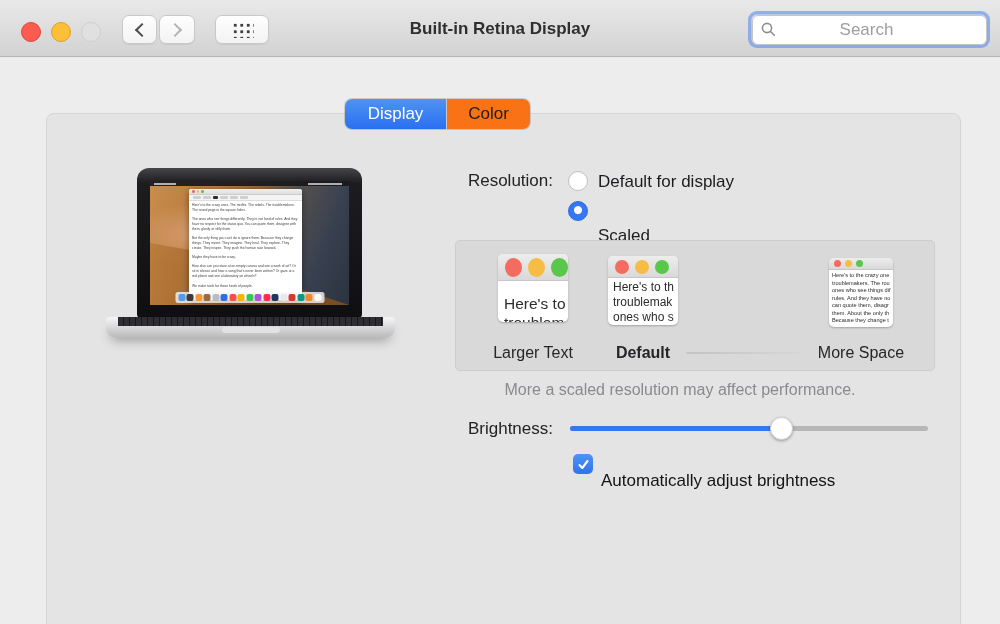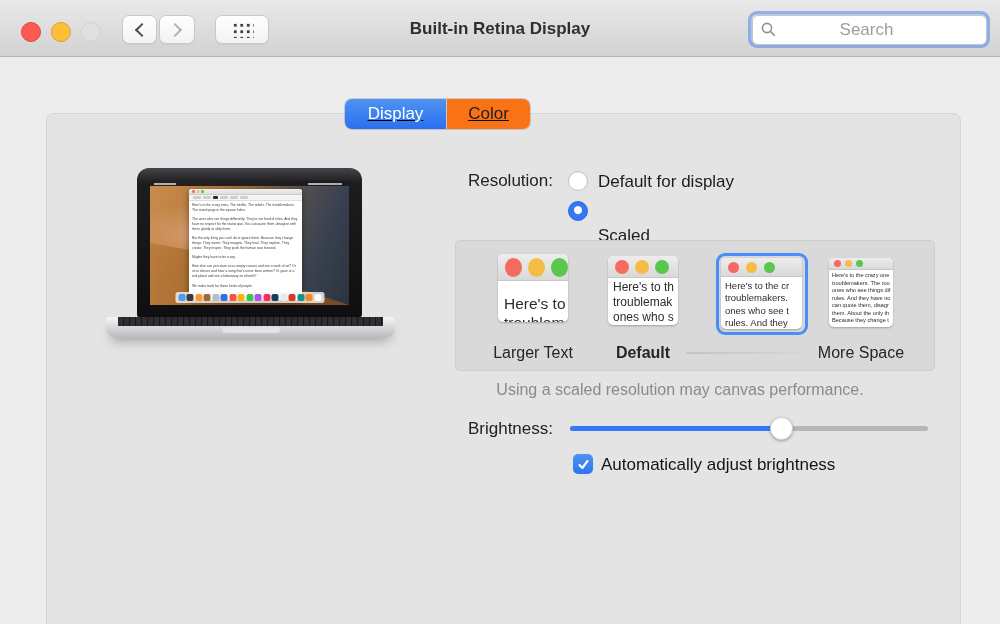--- a/index.html
+++ b/index.html
@@ -32,21 +32,21 @@
   .searchfield { width:100%; height:100%; background:#fff; border:1px solid #c6c5c6; border-radius:6px;
     display:flex; align-items:center; padding:0 8px; }
   .searchfield input { border:none; outline:none; width:170px; font-size:17px; color:#333;
     font-family:"Liberation Sans",sans-serif; background:transparent; margin-left:6px;text-align:center; }
   .searchfield input::placeholder { color:#9d9da2; }
 
   
   .panel { position:absolute; left:46px; top:113px; width:915px; height:520px;
     background:#e5e4e5; border:1px solid #d6d5d6; border-radius:8px; }
   .tabs { position:absolute; left:345px; top:99px; height:30px; display:flex; z-index:5;
-    border-radius:7px; box-shadow:0 0 0 1px rgba(0,0,0,.14); overflow:hidden;text-decoration:underline; }
+    border-radius:7px; box-shadow:0 0 0 1px rgba(0,0,0,.14); overflow:hidden; }
   .tab { display:flex; align-items:center; justify-content:center; font-size:17px; height:30px;
     background:#f97316; color:#1d1d1f; border-right:1px solid #c9c8c9; }
   .tab:last-child { border-right:none; }
   .tab.sel { background:linear-gradient(#4f93f2,#2a6ff0); color:#fff; }
   .tab.t0 { width:102px; } .tab.t1 { width:83px; } .tab.t2 { width:130px; }
 
   
   .mac-lid { position:absolute; left:137px; top:168px; width:225px; height:150px;
     background:linear-gradient(180deg,#45454a 0%,#1d1d20 10%,#0f0f12 100%);
     border-radius:12px 12px 4px 4px; }
@@ -111,21 +111,21 @@
     font-size:16px; color:#8a8a8e; }
 
   
   .slider { position:absolute; left:570px; top:426px; width:358px; height:5px;
     background:#b7b7b8; border-radius:3px; }
   .slider .fill { position:absolute; left:0; top:0; height:5px; background:#3478f6; border-radius:3px; }
   .slider .knob { position:absolute; top:-9px; width:23px; height:23px; border-radius:50%;
     background:#fff; border:1px solid #d2d2d3; box-shadow:0 1px 3px rgba(0,0,0,.3); }
   .checkbox { position:absolute; left:573px; top:454px; width:20px; height:20px; border-radius:5px;
     background:linear-gradient(#4f93f2,#2f73f0); display:flex; align-items:center; justify-content:center; }
-  .chklabel { position:absolute; left:601px; top:455px; font-size:17px; color:#141416; }
+  .chklabel { position:absolute; left:601px; top:471px; font-size:17px; color:#141416; }
 </style>
 </head>
 <body>
 
 <div class="screen">
 
   <div class="titlebar">
     <span class="tl red"></span>
     <span class="tl yellow"></span>
     <span class="tl grey"></span>
@@ -239,33 +239,20 @@
     <div class="thumbbar dots" style="height:22px; padding-left:7px; gap:6px;">
       <i class="r" style="width:14px;height:14px"></i>
         <i class="y" style="width:14px;height:14px"></i>
         <i class="g" style="width:14px;height:14px"></i>
     </div>
     <div class="thumbtext" style="font-size:12px; line-height:1.27; padding:2px 0 0 5px;">Here's to th
 troublemak
 ones who s</div>
   </div>
 
-  <div class="ring">
-    <div class="thumb t3">
-      <div class="thumbbar dots" style="height:19px; padding-left:7px; gap:7px;">
-        <i class="r" style="width:11px;height:11px"></i>
-          <i class="y" style="width:11px;height:11px"></i>
-          <i class="g" style="width:11px;height:11px"></i>
-      </div>
-      <div class="thumbtext" style="font-size:9.5px; line-height:1.3; padding:3px 0 0 4px;">Here's to the cr
-troublemakers.
-ones who see t
-rules. And they</div>
-    </div>
-  </div>
 
   <div class="thumb" style="left:829px; top:258px; width:64px; height:69px;">
     <div class="thumbbar dots" style="height:12px; padding-left:5px; gap:4px;">
       <i class="r" style="width:7px;height:7px"></i>
         <i class="y" style="width:7px;height:7px"></i>
         <i class="g" style="width:7px;height:7px"></i>
     </div>
     <div class="thumbtext" style="font-size:5.6px; line-height:1.35; padding:2px 0 0 3px;">Here's to the crazy one
 troublemakers. The rou
 ones who see things dif
@@ -273,21 +260,21 @@
 can quote them, disagr
 them. About the only th
 Because they change t</div>
   </div>
 
   <div class="undertext" style="left:533px;">Larger Text</div>
   <div class="undertext" style="left:643px; font-weight:bold;">Default</div>
   <div class="scline"></div>
   <div class="undertext" style="left:861px;">More Space</div>
 
-  <div class="note">Using a scaled resolution may canvas performance.</div>
+  <div class="note">More a scaled resolution may affect performance.</div>
 
   <div class="rowlabel" style="left:400px; top:419px; width:153px;">Brightness:</div>
   <div class="slider">
     <div class="fill" style="width: 59%;"></div>
     <div class="knob" style="left: calc(59% - 11.5px);"></div>
   </div>
   <div class="checkbox">
     <svg width="13" height="13" viewBox="0 0 13 13">
       <polyline points="2.5,7 5.3,10 10.5,3" fill="none" stroke="#fff" stroke-width="2.1" stroke-linecap="round" stroke-linejoin="round"></polyline>
     </svg>

